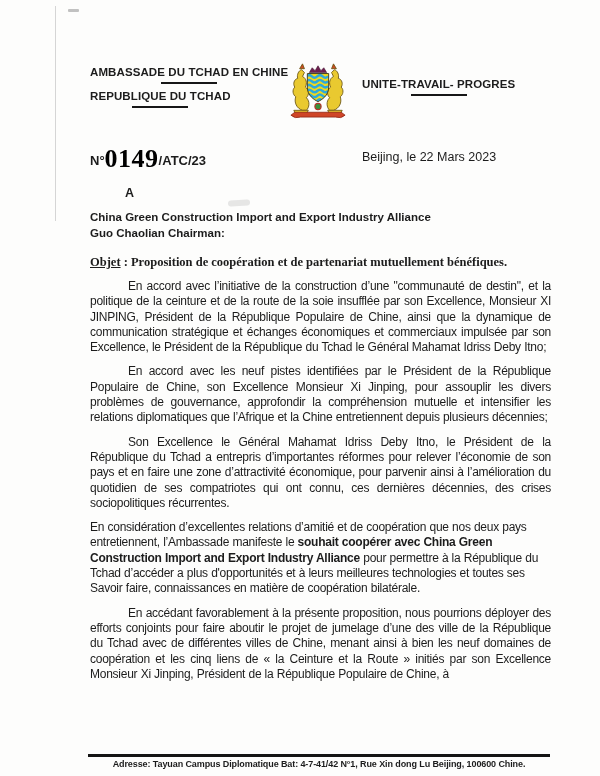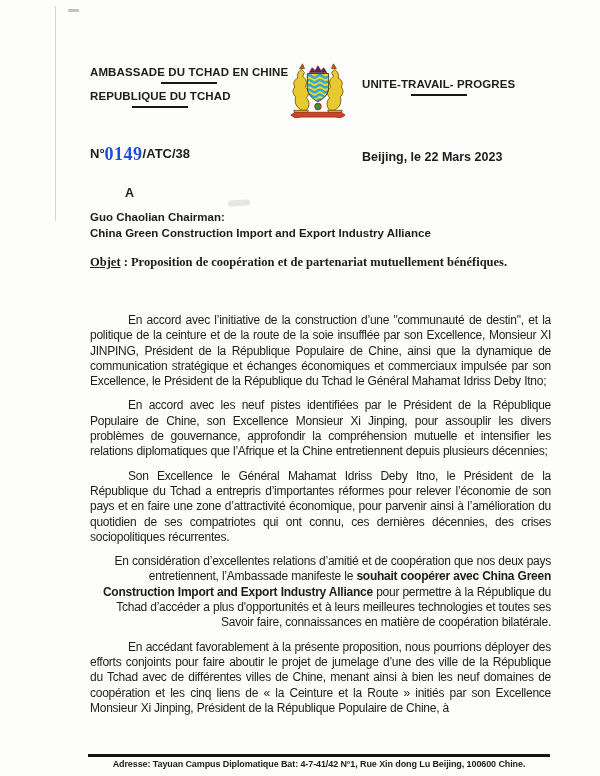--- a/index.html
+++ b/index.html
@@ -37,42 +37,42 @@
   .lh-right { position: absolute; left: 272px; top: 12px; }
   .lh-group { width: fit-content; text-align: center; }
   .lh-title { font-weight: bold; font-size: 11.5px; letter-spacing: .1px; white-space: nowrap; }
   .lh-rule { width: 56px; height: 2px; background: #171717; margin: 4px auto 6px auto; }
   .emblem { position: absolute; left: 191px; top: -6px; width: 74px; height: 60px; }
   
   .ref-row { position: relative; margin-top: 16px; height: 26px; }
   .ref { font-weight: bold; font-size: 13px; }
   .ref-num {
     font-family: "Liberation Serif", serif;
-    font-weight: bold; font-size: 18px;
-    color: #1d4ed8; letter-spacing: .5px;
+    font-weight: bold; font-size: 26px;
+    color: #000000; letter-spacing: .5px;
     vertical-align: -2px;
   }
-  .date { position: absolute; left: 272px; top: 6px; font-weight: bold; font-size: 12.5px; white-space: nowrap; }
+  .date { position: absolute; left: 272px; top: 6px; font-weight: normal; font-size: 12.5px; white-space: nowrap; }
   
   .salutation { margin: 16px 0 0 35px; font-weight: bold; font-size: 12.5px; }
   .recipient { margin-top: 9px; font-weight: bold; font-size: 11.5px; line-height: 16px; }
   
   .subject { margin-top: 13px; font-weight: bold; font-size: 12.5px; line-height: 16px; width: 460px; font-family: Liberation Serif, serif; }
   .subject-label { text-decoration: underline; }
   
-  .letter-body { margin-top: 43px; width: 461px; }
+  .letter-body { margin-top: 9px; width: 461px; }
   .para {
     margin: 0 0 9px 0;
     font-size: 12px; line-height: 15.3px;
     text-align: justify;
     letter-spacing: -0.25px;
     word-spacing: 0.2px;
   }
   .para.indent { text-indent: 38px; }
-  .para.ragged { text-align: right; }
+  .para.ragged { text-align: left; }
   .para:last-child { margin-bottom: 0; }
   
   .page-footer { position: absolute; left: 88px; top: 754px; width: 462px; }
   .footer-rule { height: 3px; background: #141414; }
   .footer-text {
     margin-top: 2px;
     font-weight: bold; font-size: 9px;
     text-align: center; white-space: nowrap;
     letter-spacing: -0.1px;
   }
@@ -139,29 +139,29 @@
 
     <div class="lh-right">
       <div class="lh-group">
         <div class="lh-title">UNITE-TRAVAIL- PROGRES</div>
         <div class="lh-rule"></div>
       </div>
     </div>
   </header>
 
   <div class="ref-row">
-    <div class="ref"><span>N°</span><span class="ref-num">0149</span><span>/ATC/38</span></div>
+    <div class="ref"><span>N°</span><span class="ref-num">0149</span><span>/ATC/23</span></div>
     <div class="date">Beijing, le 22 Mars 2023</div>
   </div>
 
   <div class="salutation">A</div>
 
   <div class="recipient">
+    <div>China Green Construction Import and Export Industry Alliance</div>
     <div>Guo Chaolian Chairman:</div>
-    <div>China Green Construction Import and Export Industry Alliance</div>
   </div>
 
   <div class="subject"><span class="subject-label">Objet</span><span> : </span><span>Proposition de coopération et de partenariat mutuellement bénéfiques.</span></div>
 
   <main class="letter-body">
     <p class="para indent">En accord avec l’initiative de la construction d’une "communauté de destin", et la politique de la ceinture et de la route de la soie insufflée par son Excellence, Monsieur XI JINPING, Président de la République Populaire de Chine, ainsi que la dynamique de communication stratégique et échanges économiques et commerciaux impulsée par son Excellence, le Président de la République du Tchad le Général Mahamat Idriss Deby Itno;</p>
     <p class="para indent">En accord avec les neuf pistes identifiées par le Président de la République Populaire de Chine, son Excellence Monsieur Xi Jinping, pour assouplir les divers problèmes de gouvernance, approfondir la compréhension mutuelle et intensifier les relations diplomatiques que l’Afrique et la Chine entretiennent depuis plusieurs décennies;</p>
     <p class="para indent">Son Excellence le Général Mahamat Idriss Deby Itno, le Président de la République du Tchad a entrepris d’importantes réformes pour relever l’économie de son pays et en faire une zone d’attractivité économique, pour parvenir ainsi à l’amélioration du quotidien de ses compatriotes qui ont connu, ces dernières décennies, des crises sociopolitiques récurrentes.</p>
     <p class="para ragged"><span>En considération d’excellentes relations d’amitié et de coopération que nos deux pays entretiennent, l’Ambassade manifeste le </span><strong>souhait coopérer avec  China Green Construction Import and Export Industry Alliance</strong><span> pour permettre à la République du Tchad d’accéder a plus d'opportunités et à leurs meilleures technologies et toutes ses Savoir faire, connaissances en matière de coopération bilatérale.</span></p>
     <p class="para indent">En accédant favorablement à la présente proposition, nous pourrions déployer des efforts conjoints pour faire aboutir le projet de jumelage d’une des ville de la République du Tchad avec de différentes villes de Chine, menant ainsi à bien les neuf domaines de coopération et les cinq liens de « la Ceinture et la Route » initiés par son Excellence Monsieur Xi Jinping, Président de la République Populaire de Chine, à</p>

